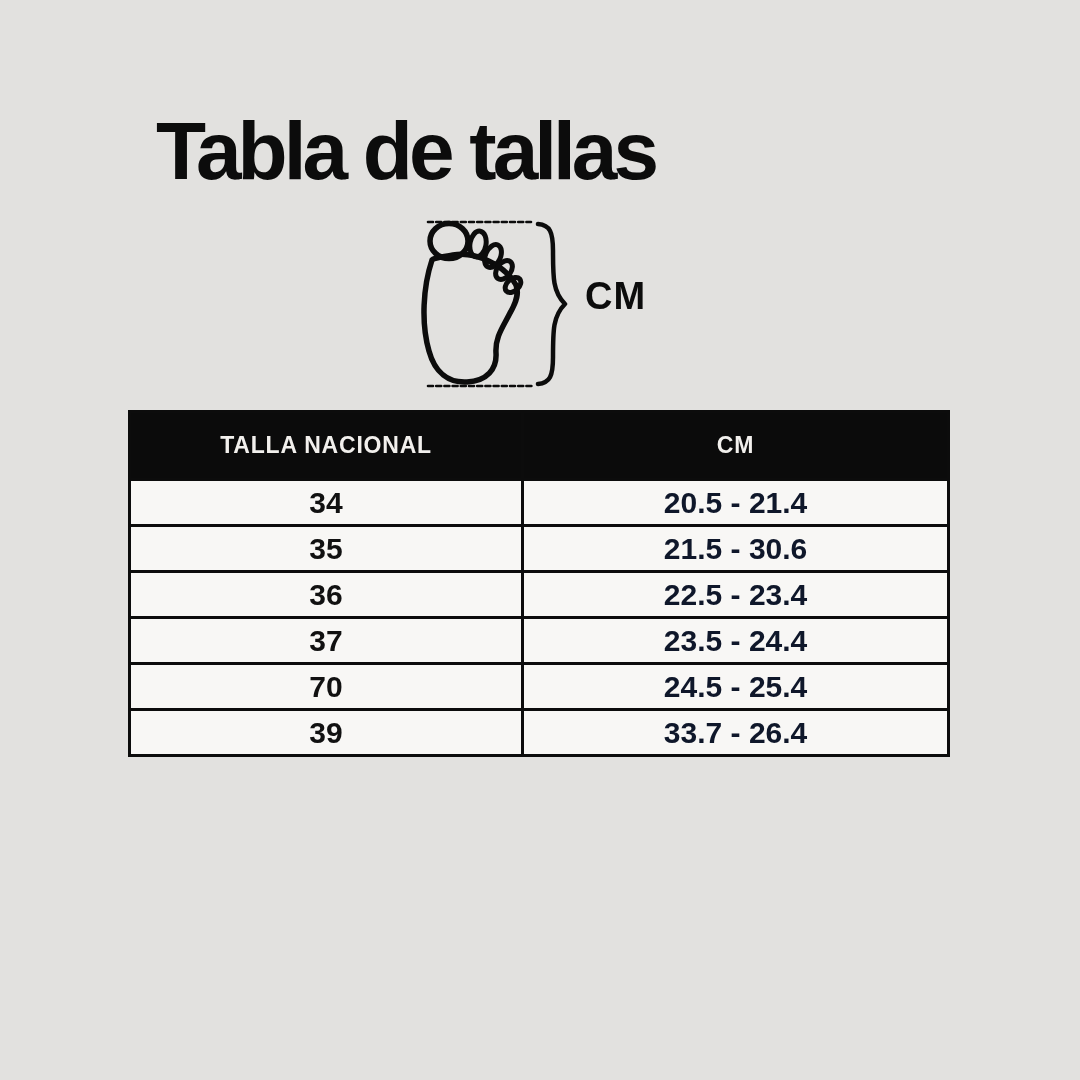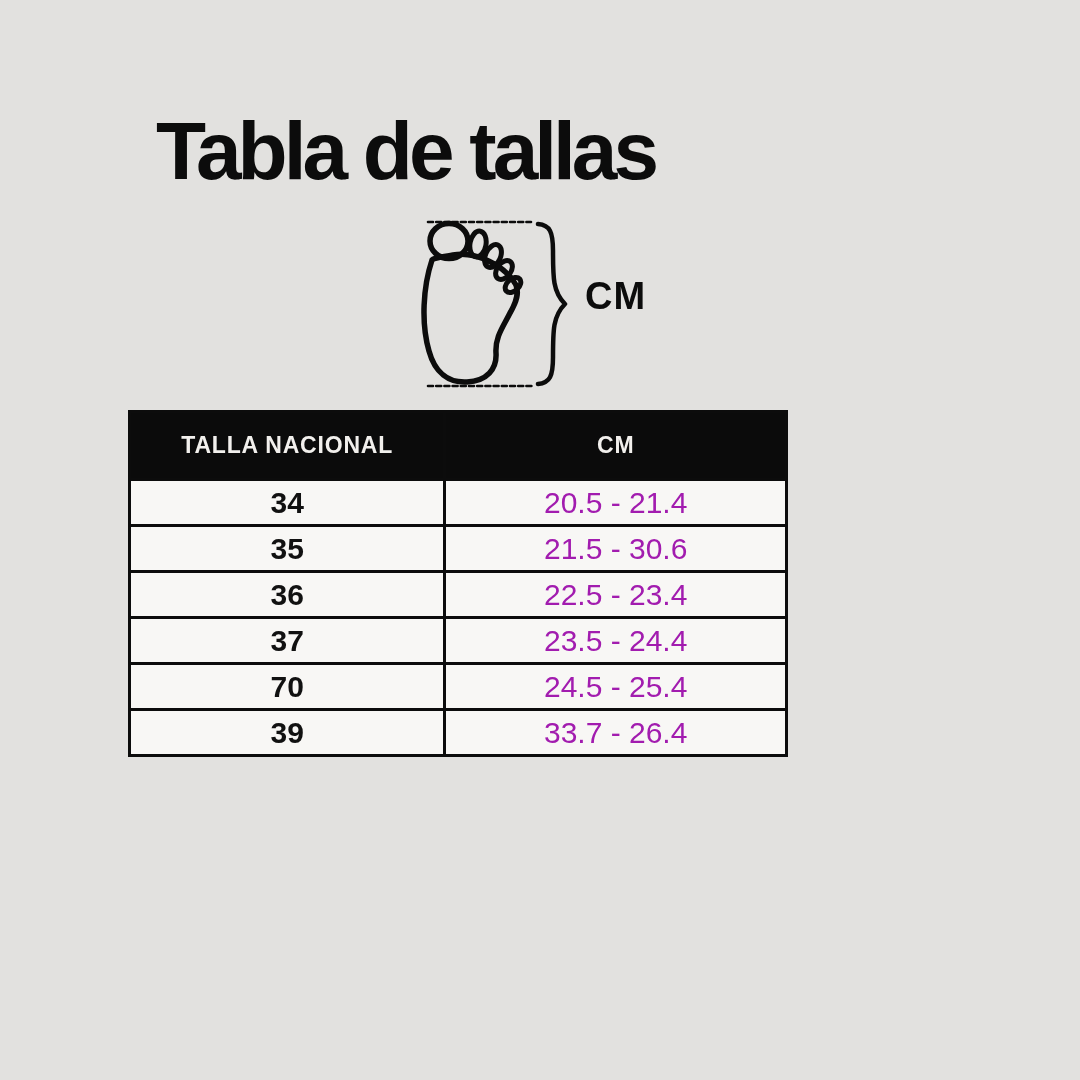--- a/index.html
+++ b/index.html
@@ -43,21 +43,21 @@
   .cm-label{
     position:absolute;
     left:170px;top:60px;
     font-size:38px;
     font-weight:bold;
     letter-spacing:1px;
   }
   table.size-table{
     position:absolute;
     left:128px;top:410px;
-    width:660px;
+    width:822px;
     border-collapse:collapse;
     table-layout:fixed;
   }
   .size-table th{
     background:var(--header-bg);
     color:var(--header-text);
     height:68px;
     font-size:23px;
     font-weight:bold;
     letter-spacing:0.8px;
@@ -68,21 +68,21 @@
   .size-table td{
     background:var(--row-bg);
     height:46px;
     text-align:center;
     vertical-align:middle;
     border:3px solid var(--ink);
     font-size:30px;
     margin-top:24px;
   }
   .size-table td.size-cell{font-weight:bold;color:#111;}
-  .size-table td.cm-cell{font-weight:normal;color:#a21caf;}
+  .size-table td.cm-cell{font-weight:bold;color:#0f172a;}
   .col-size{width:48%;}
   .col-cm{width:52%;}
 </style>
 </head>
 <body>
 
 <div class="canvas">
 
   <div class="title">Tabla de tallas</div>
 

